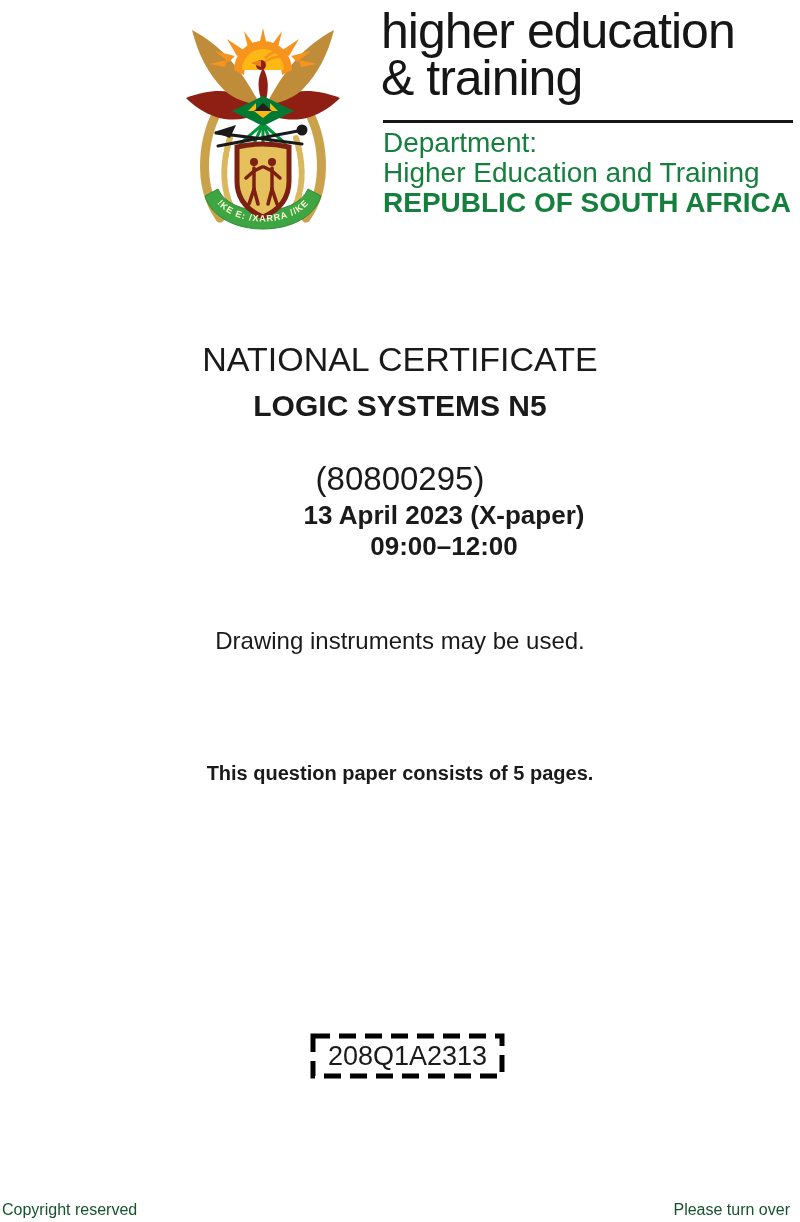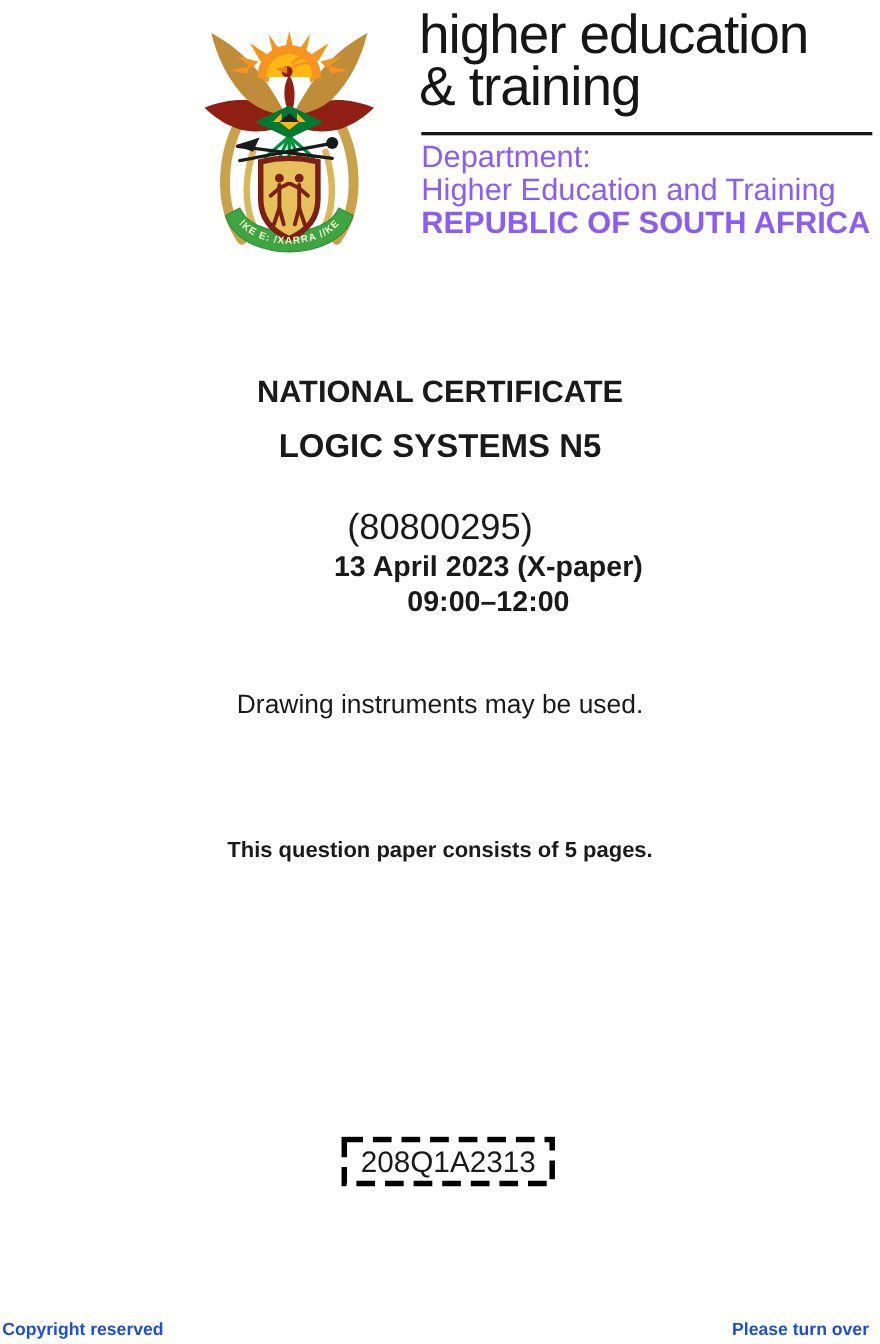--- a/index.html
+++ b/index.html
@@ -4,41 +4,41 @@
 <style>
   html,body{margin:0;padding:0;background:#fff;}
   .page{position:relative;width:800px;height:1222px;background:#ffffff;overflow:hidden;
         font-family:"Liberation Sans","DejaVu Sans",sans-serif;color:#1a1a1a;}
 
   
   .emblem{position:absolute;left:178px;top:6px;width:170px;height:242px;}
   .brand{position:absolute;left:381px;top:8px;font-size:50px;line-height:47px;
          letter-spacing:-1px;color:#161616;font-weight:normal;}
   .rule{position:absolute;left:383px;top:120px;width:410px;height:3px;background:#161616;}
-  .dept{position:absolute;left:383px;top:128px;font-size:28px;line-height:30px;color:#8b5cf6;}
+  .dept{position:absolute;left:383px;top:128px;font-size:28px;line-height:30px;color:#15803d;}
   .country{font-weight:bold;}
 
   
   .c{position:absolute;left:0;width:100%;text-align:center;}
-  .cert{top:340px;font-size:28px;font-weight:bold;}
+  .cert{top:340px;font-size:34px;font-weight:normal;}
   .subject{top:389px;font-size:30px;font-weight:bold;text-align:center;}
   .code{top:460px;font-size:33px;font-weight:normal;}
   .dt{top:500px;font-size:26px;font-weight:bold;line-height:31px;margin-left:44px;}
   .note1{top:627px;font-size:24px;font-weight:normal;}
   .note2{top:762px;font-size:20px;font-weight:bold;}
 
   
   .numbox{position:absolute;left:310px;top:1033px;width:195px;height:46px;}
   .numbox svg{position:absolute;left:0;top:0;}
   .numbox span{position:absolute;left:0;top:0;width:100%;height:100%;
                display:flex;align-items:center;justify-content:center;
                font-size:27px;color:#1a1a1a;}
 
   
-  .foot{position:absolute;top:1201px;font-size:16px;color:#1d4ed8;font-weight:bold;}
+  .foot{position:absolute;top:1201px;font-size:16px;color:#14532d;}
   .foot.l{left:2px;}
   .foot.r{right:10px;}
 </style>
 </head>
 <body>
 
 <div class="page">
 
   <svg class="emblem" viewBox="0 0 170 242" xmlns="http://www.w3.org/2000/svg">
 

